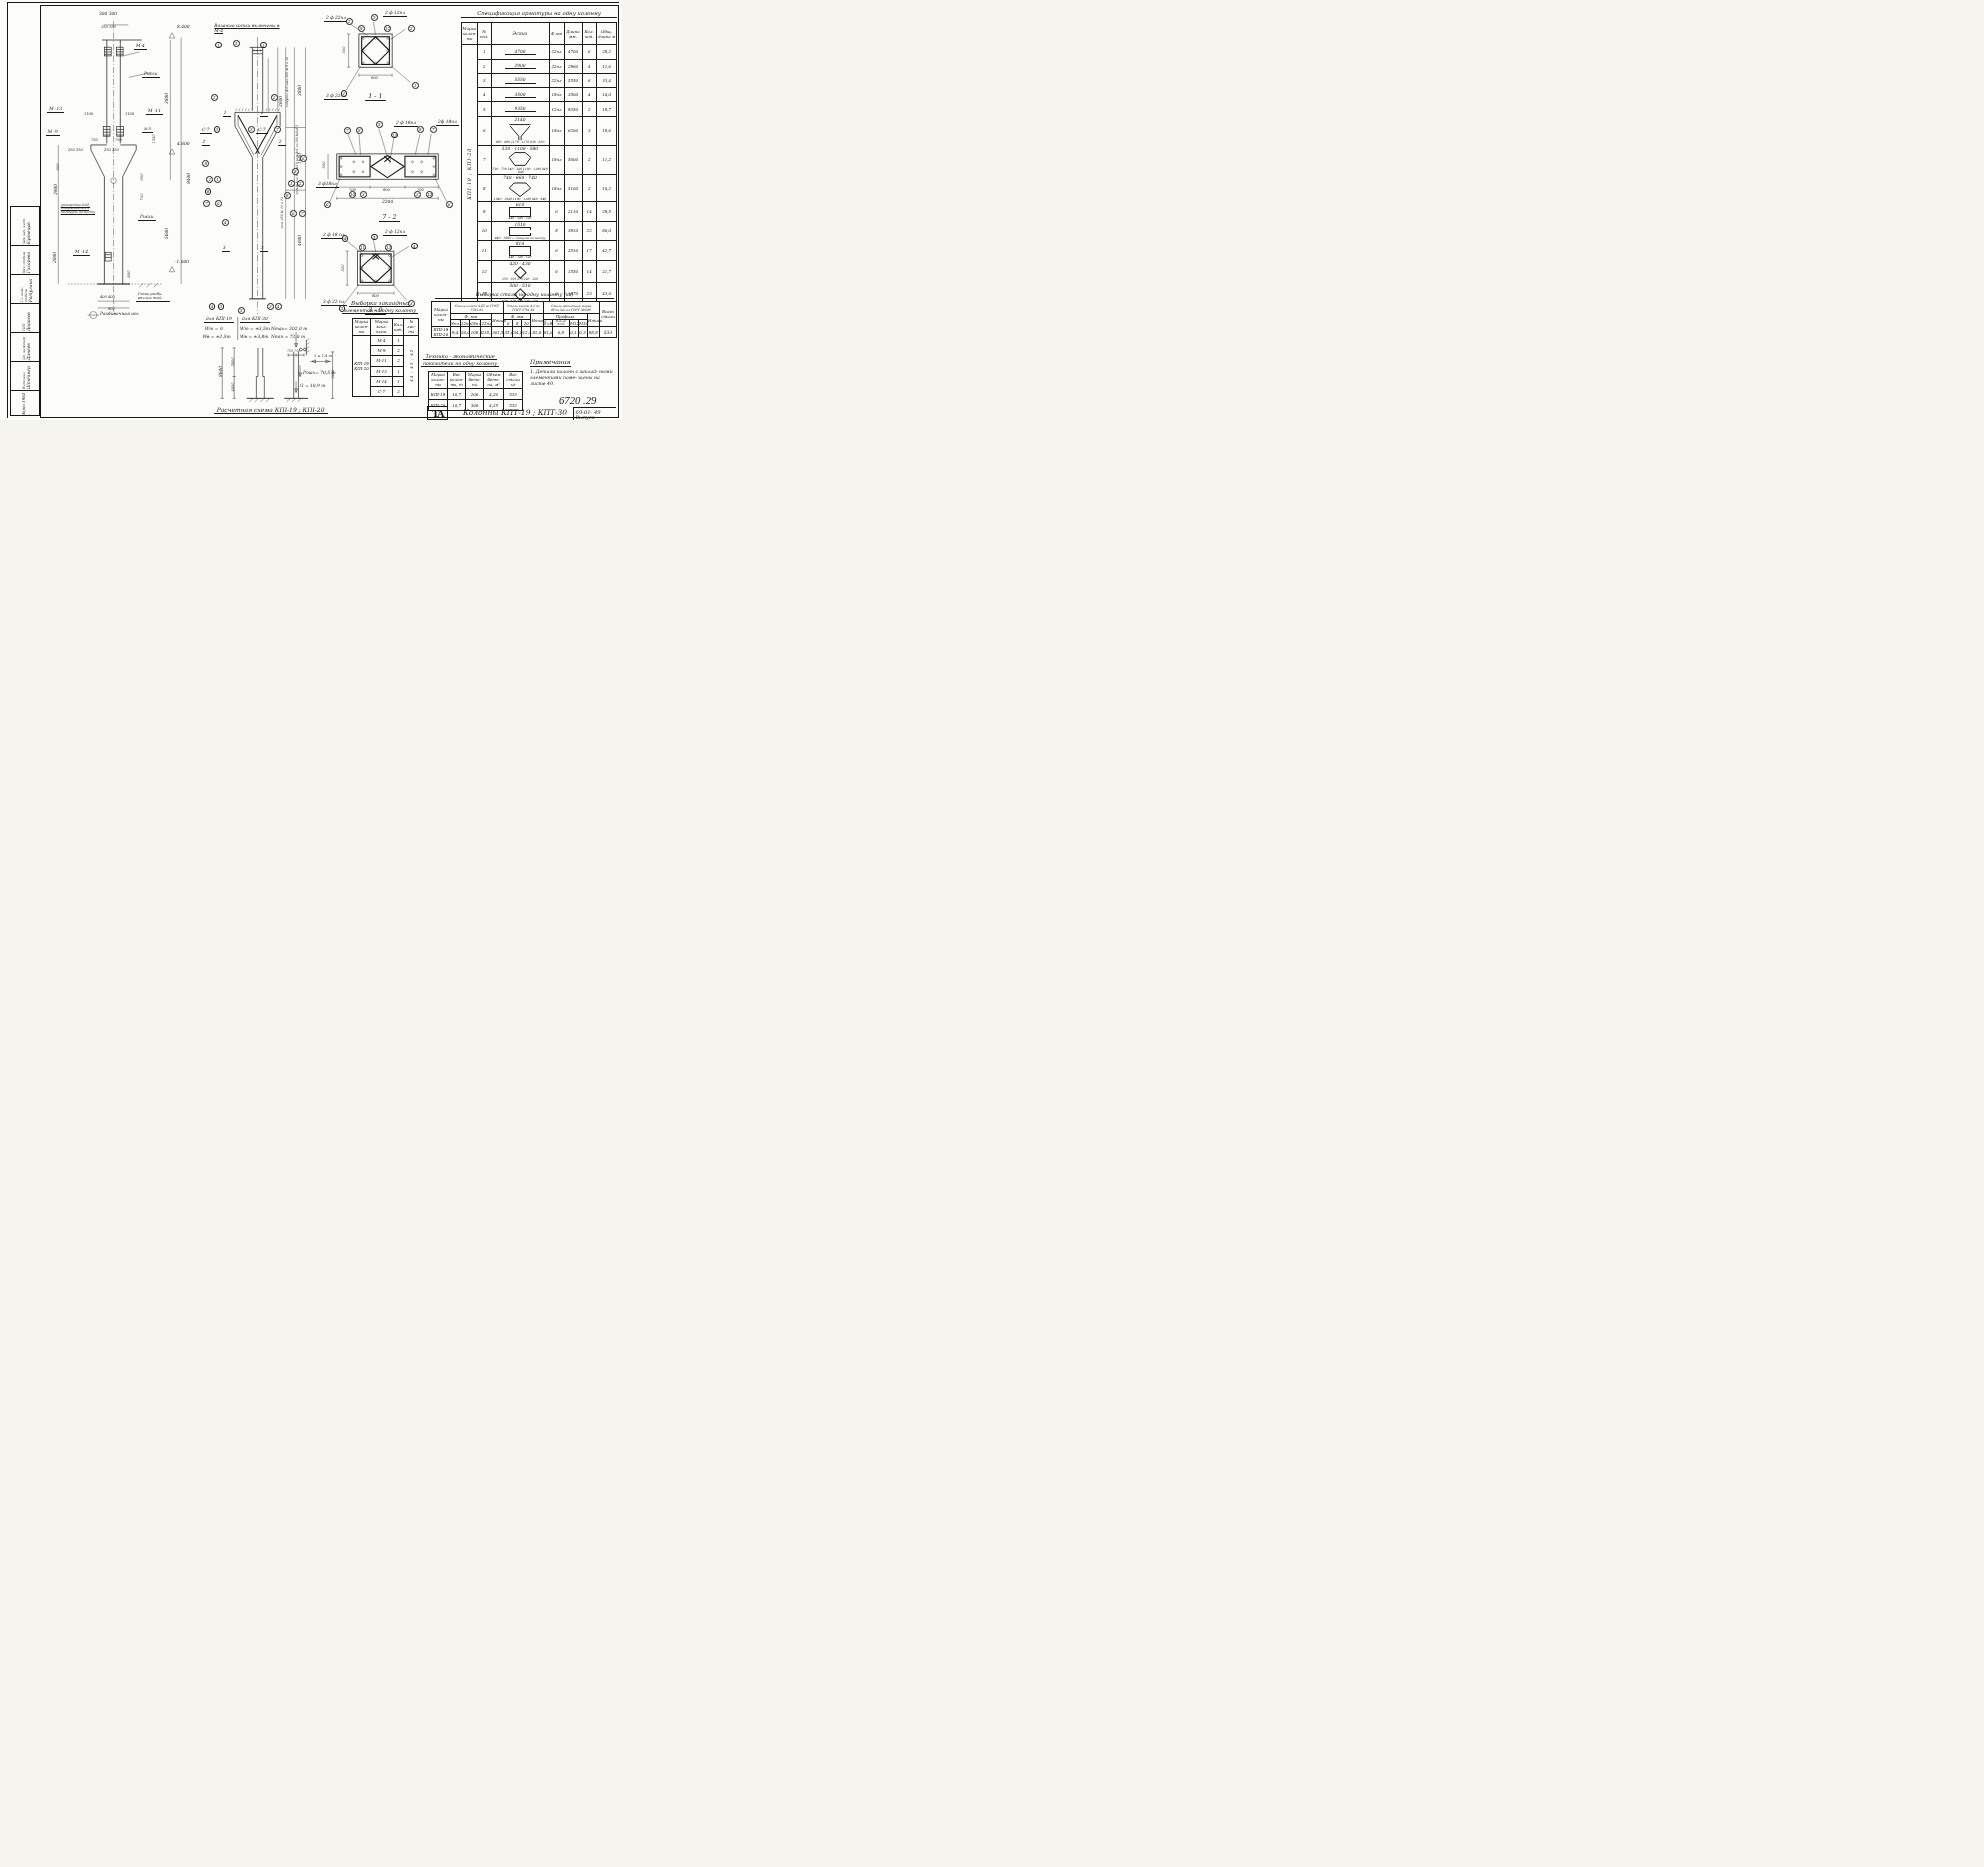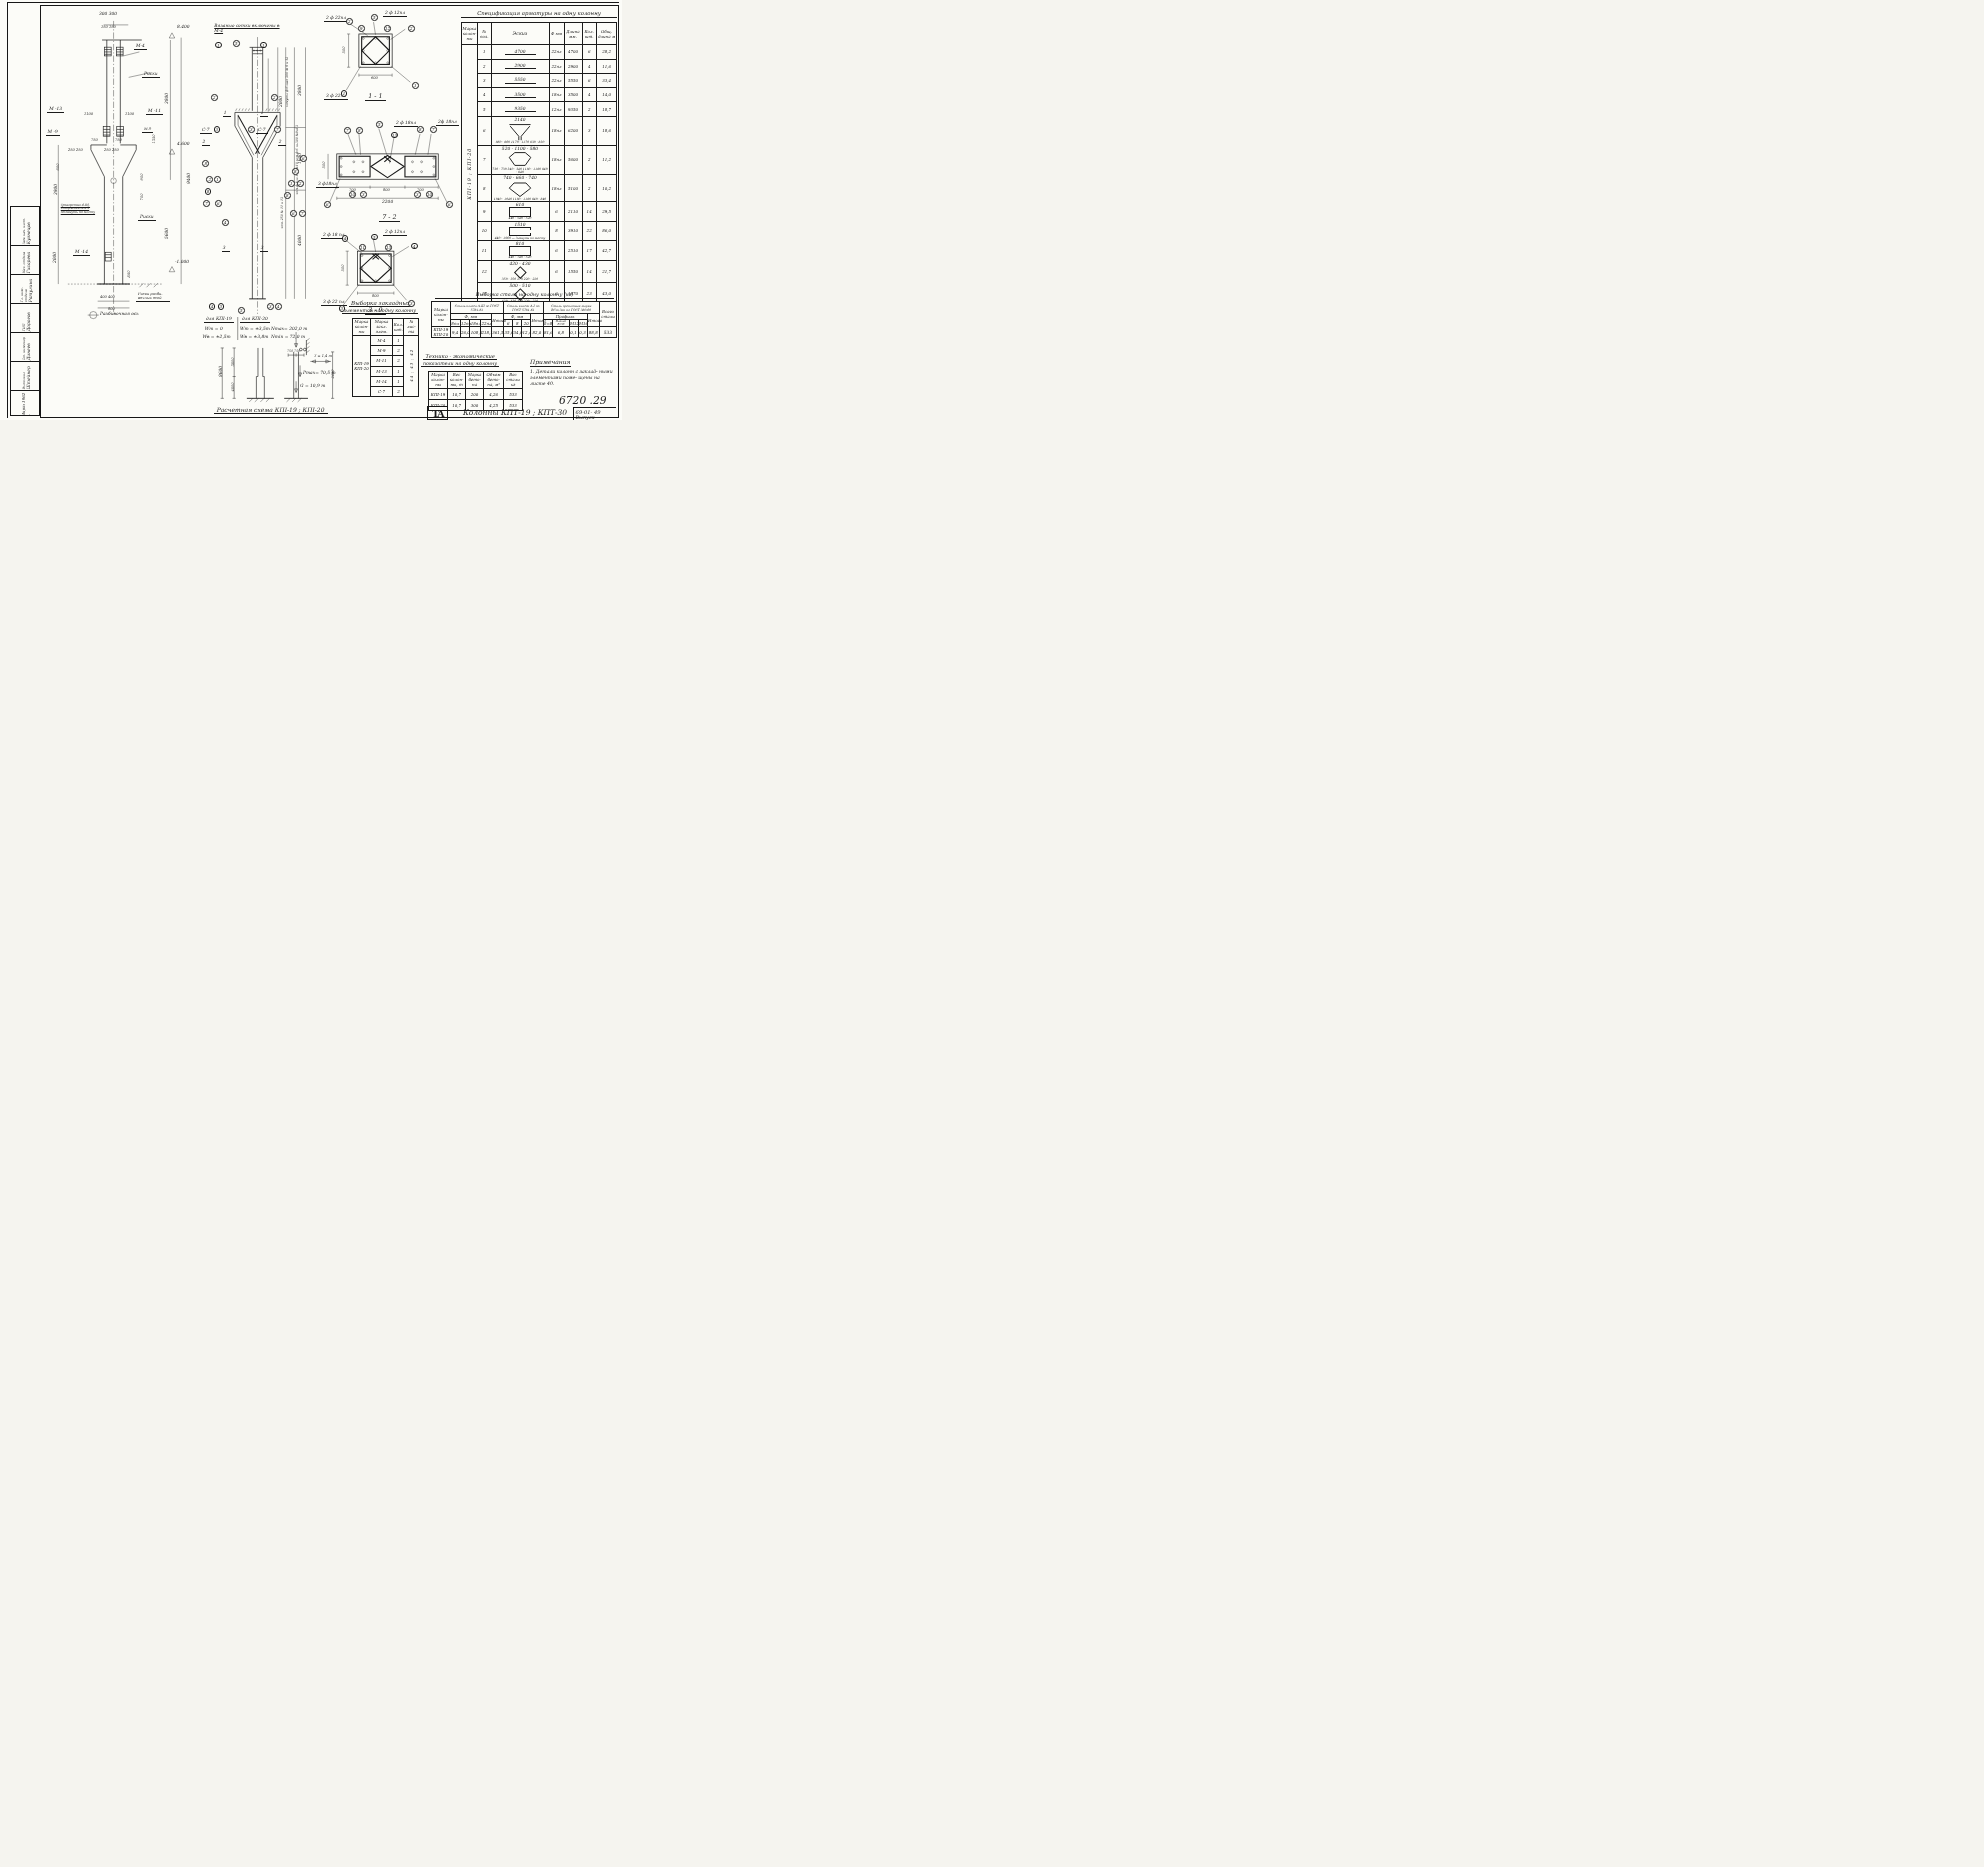--- a/index.html
+++ b/index.html
@@ -811,21 +811,21 @@
       </tr>
     </tbody>
       </table>
   </div>
 
   <div class="abs" style="left:530px;top:358px;width:85px;height:44px;">
     <div class="ttl dbl" style="left:0;top:0;font-size:6px;">Примечания</div>
     <div class="lbl wrap" style="left:0;top:11px;width:83px;font-size:4.6px;line-height:1.35;">1. Детали колонн с заклад- ными элементами поме- щены на листе 40.</div>
   </div>
 
-  <div class="lbl" style="left:559px;top:395px;font-size:10.7px;">6720 .29</div>
+  <div class="lbl" style="left:559px;top:395px;font-size:10.7px;font-family:Liberation Serif, serif;">6720 .29</div>
   <div class="abs" style="left:427px;top:406px;width:20.6px;height:14.3px;border:1.2px solid #171717;display:flex;align-items:center;justify-content:center;">
     <span style="font:bold 9.5px 'DejaVu Serif',serif;letter-spacing:-2px;">ТА</span>
   </div>
   <div class="lbl" style="left:463px;top:409px;font-size:7.5px;">Колонны КПТ-19 ; КПТ-30</div>
   <div class="abs" style="left:573px;top:407px;width:43px;height:13.5px;border-left:0.8px solid #171717;border-top:0.8px solid #171717;padding:0.8px 1.6px;">
     <div style="font:italic 5.2px 'DejaVu Serif',serif;">69-01- 49</div>
     <div style="font:italic 4.8px 'DejaVu Serif',serif;">Выпуск</div>
   </div>
 
 </div>

